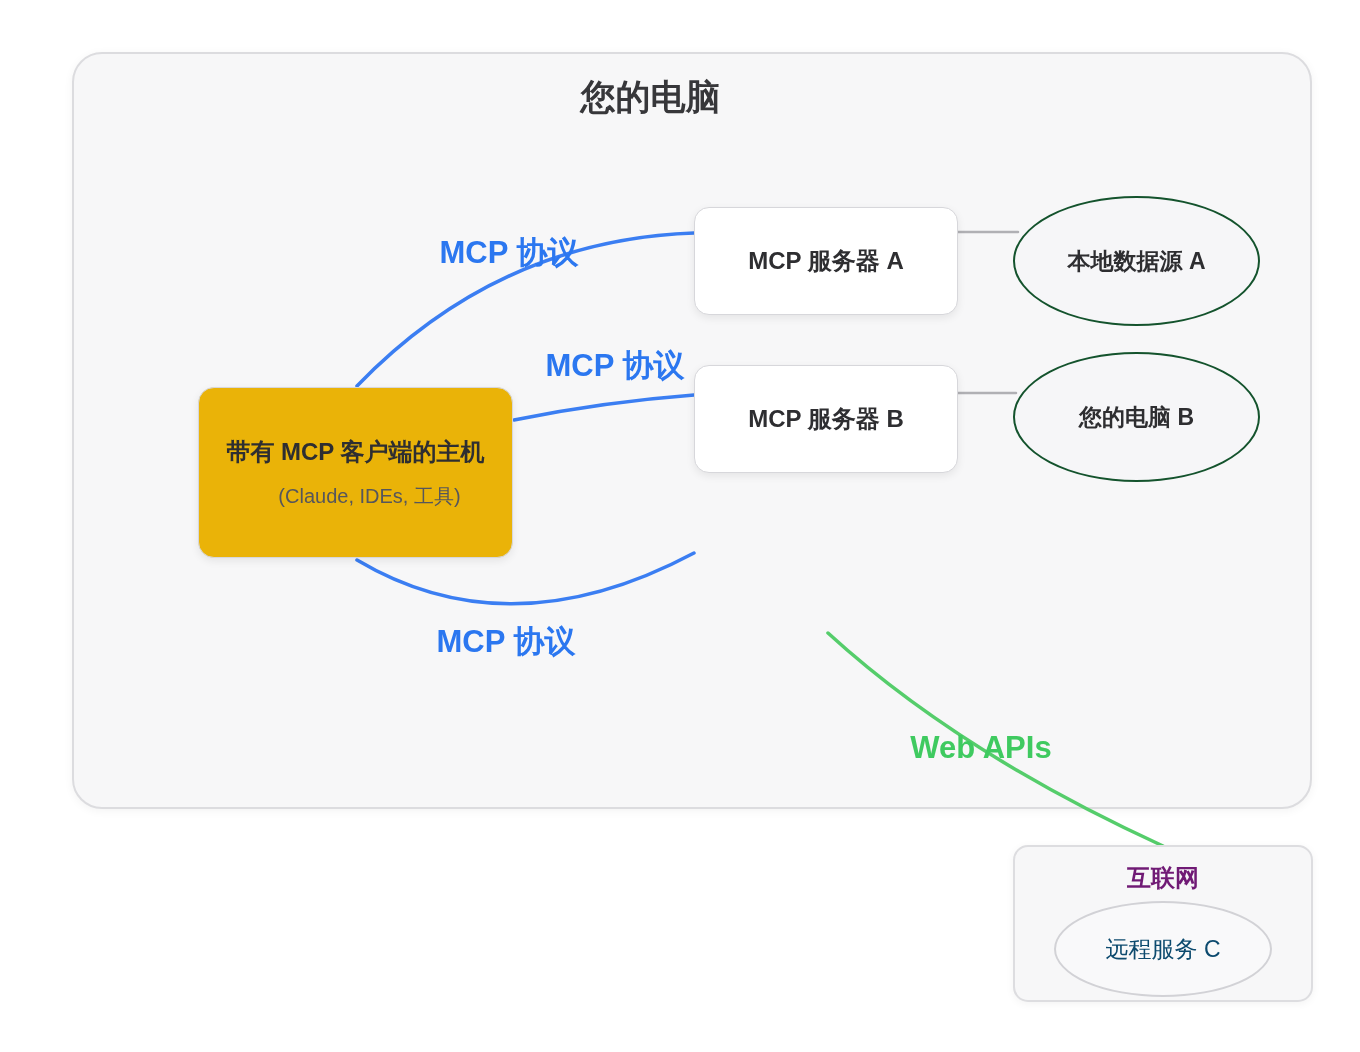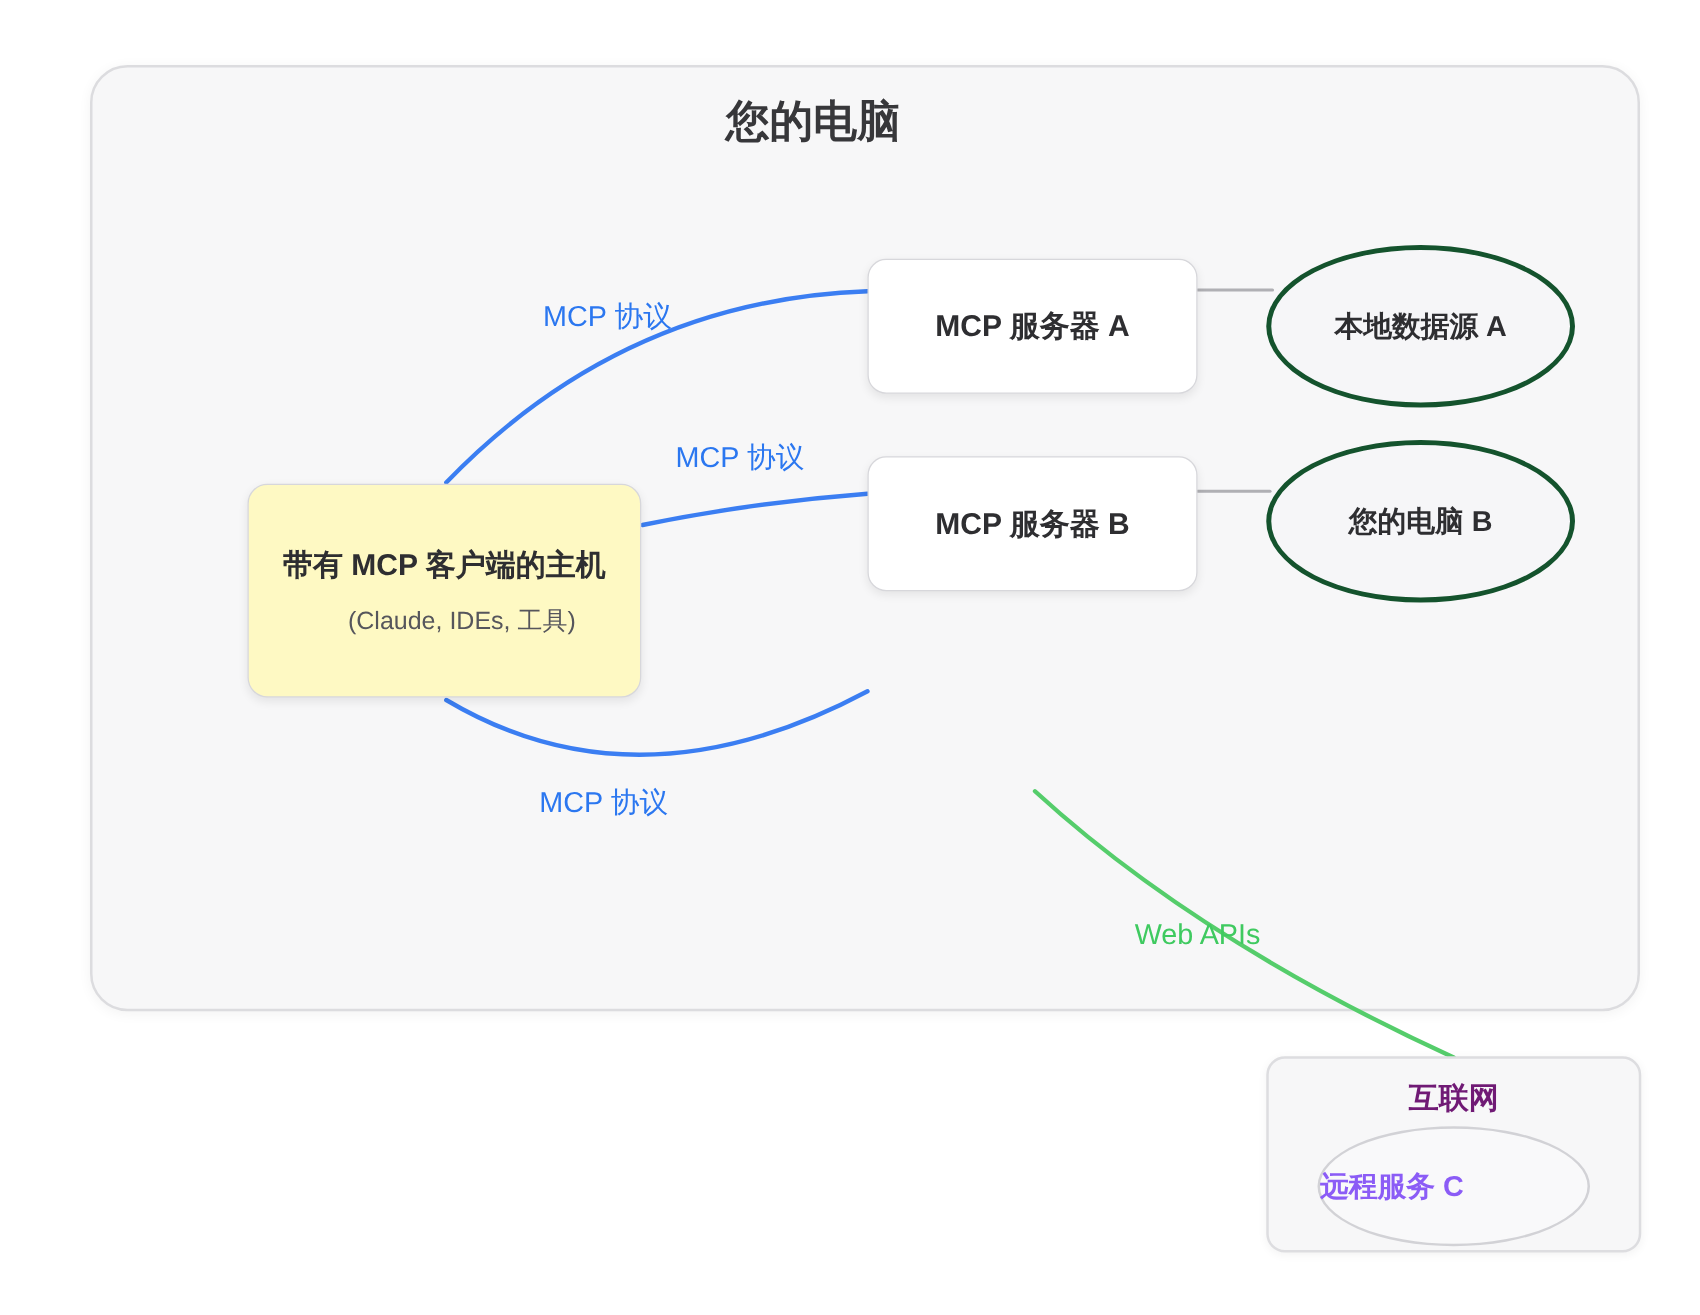--- a/index.html
+++ b/index.html
@@ -40,21 +40,21 @@
   }
 
   .node {
     position: absolute;
     z-index: 3;
     display: flex; align-items: center; justify-content: center;
     text-align: center;
   }
   .host-box {
     left: 198px; top: 387px; width: 315px; height: 171px;
-    background: #fef9c3;
+    background: #eab308;
     border: 1.5px solid #d7d7db;
     border-radius: 16px;
     box-shadow: 0 3px 8px rgba(0,0,0,0.08);
     flex-direction: column;
     gap: 15px;
   }
   .host-title { font-size: 24px; font-weight: 700; color: #2e2e31; }
   .host-subtitle { font-size: 20px; font-weight: 400; color: #56565c; margin-left: 28px; }
 
   .server-box {
@@ -65,21 +65,21 @@
     box-shadow: 0 3px 8px rgba(0,0,0,0.08);
     font-size: 24px; font-weight: 700; color: #2e2e31;
   }
   .server-a { top: 207px; }
   .server-b { top: 365px; }
   .server-c { top: 525px; }
 
   .data-ellipse {
     left: 1013px; width: 247px; height: 130px;
     background: #f6f6f8;
-    border: 4px solid #14532d;
+    border: 2px solid #14532d;
     border-radius: 50%;
     font-size: 23px; font-weight: 600; color: #2e2e31;
   }
   .source-a { top: 196px; }
   .source-b { top: 352px; }
 
   .internet-box {
     position: absolute;
     left: 1013px; top: 845px; width: 300px; height: 157px;
     background: #f7f7f8;
@@ -90,30 +90,31 @@
     display: flex; flex-direction: column; align-items: center;
     padding-top: 15px;
   }
   .internet-title { font-size: 24px; font-weight: 700; color: #701a75; }
   .remote-ellipse {
     margin-top: 7px;
     width: 218px; height: 96px;
     background: #f9f9fa;
     border: 2px solid #d2d2d6;
     border-radius: 50%;
-    display: flex; align-items: center; justify-content: flex-start;
-    font-size: 23px; font-weight: 700; color: #8b5cf6;
+    display: flex; align-items: center; justify-content: center;
+    font-size: 23px; font-weight: 400; color: #0c4a6e;
   }
 
   .edge-label {
     position: absolute;
     z-index: 4;
     transform: translate(-50%, -50%);
-    font-size: 23px; font-weight: 400;
+    font-size: 31px; font-weight: 700;
     white-space: nowrap;
+    margin-left: 23px;
   }
   .edge-label.blue { color: #2b77f0; }
   .edge-label.green { color: #3fca60; }
   .lbl-mcp-1 { left: 486px; top: 253px; }
   .lbl-mcp-2 { left: 592px; top: 366px; }
   .lbl-mcp-3 { left: 483px; top: 642px; }
   .lbl-web   { left: 958px; top: 748px; }
 </style>
 </head>
 <body>

